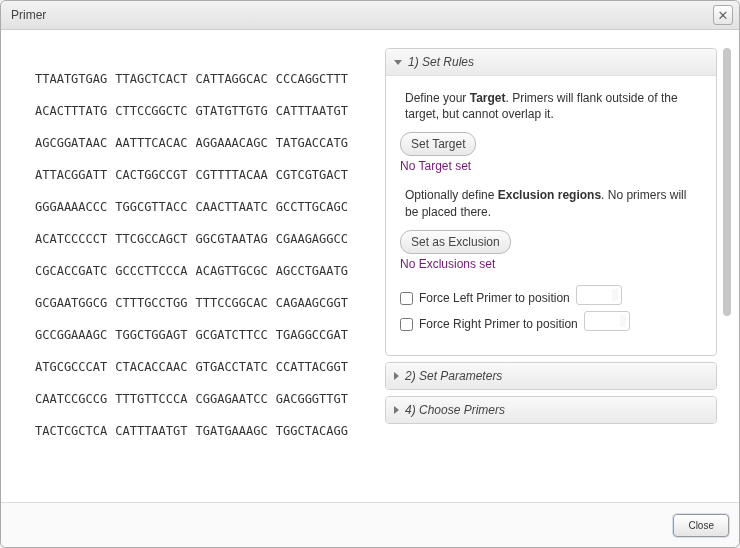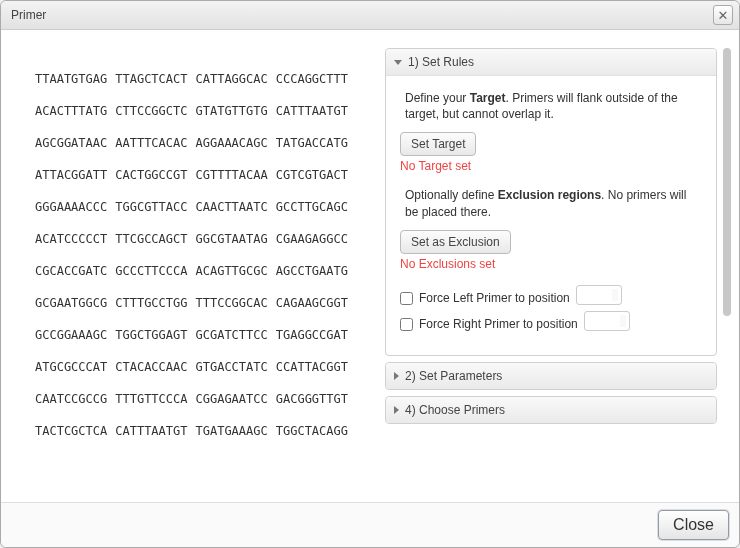--- a/index.html
+++ b/index.html
@@ -104,20 +104,21 @@
   }
   .acc-header {
     height: 26px;
     display: flex;
     align-items: center;
     padding: 0 8px;
     background: linear-gradient(#f9f9f9, #eaeaea);
     border-radius: 4px;
     color: #444;
     cursor: pointer;
+    font-style: italic;
   }
   .accordion-section.open .acc-header {
     border-radius: 4px 4px 0 0;
     border-bottom: 1px solid #e0e0e0;
   }
   .acc-header .arrow {
     display: inline-block;
     width: 0; height: 0;
     margin-right: 6px;
   }
@@ -137,30 +138,30 @@
     color: #333;
   }
   .acc-content p {
     margin: 0 0 10px 5px;
     line-height: 1.35;
   }
   .btn-small {
     display: inline-block;
     padding: 4px 10px;
     border: 1px solid #bbb;
-    border-radius: 4px;
+    border-radius: 11px;
     background: linear-gradient(#fcfcfc, #e8e8e8);
     color: #444;
     font-size: 12px;
     cursor: pointer;
     margin-bottom: 3px;
   }
   .status-line {
     font-size: 12px;
-    color: #ef4444;
+    color: #701a75;
     margin-bottom: 14px;
   }
   .chk-row {
     display: flex;
     align-items: flex-end;
     margin-bottom: 6px;
   }
   .chk-row input[type="checkbox"] {
     margin: 0 6px 0 0;
   }
@@ -191,21 +192,21 @@
     padding: 0 10px;
     background: #fafafa;
     border-radius: 0 0 6px 6px;
   }
   .btn-close {
     padding: 5px 14px;
     border: 1px solid #999;
     border-radius: 4px;
     background: linear-gradient(#fff, #e5e5e5);
     color: #333;
-    font-size: 16px;
+    font-size: 10px;
     cursor: pointer;
     box-shadow: 0 0 0 1px rgba(100,140,200,0.25);
   }
   b { font-weight: bold; }
 </style>
 </head>
 <body>
 
 <div class="dialog">
 

